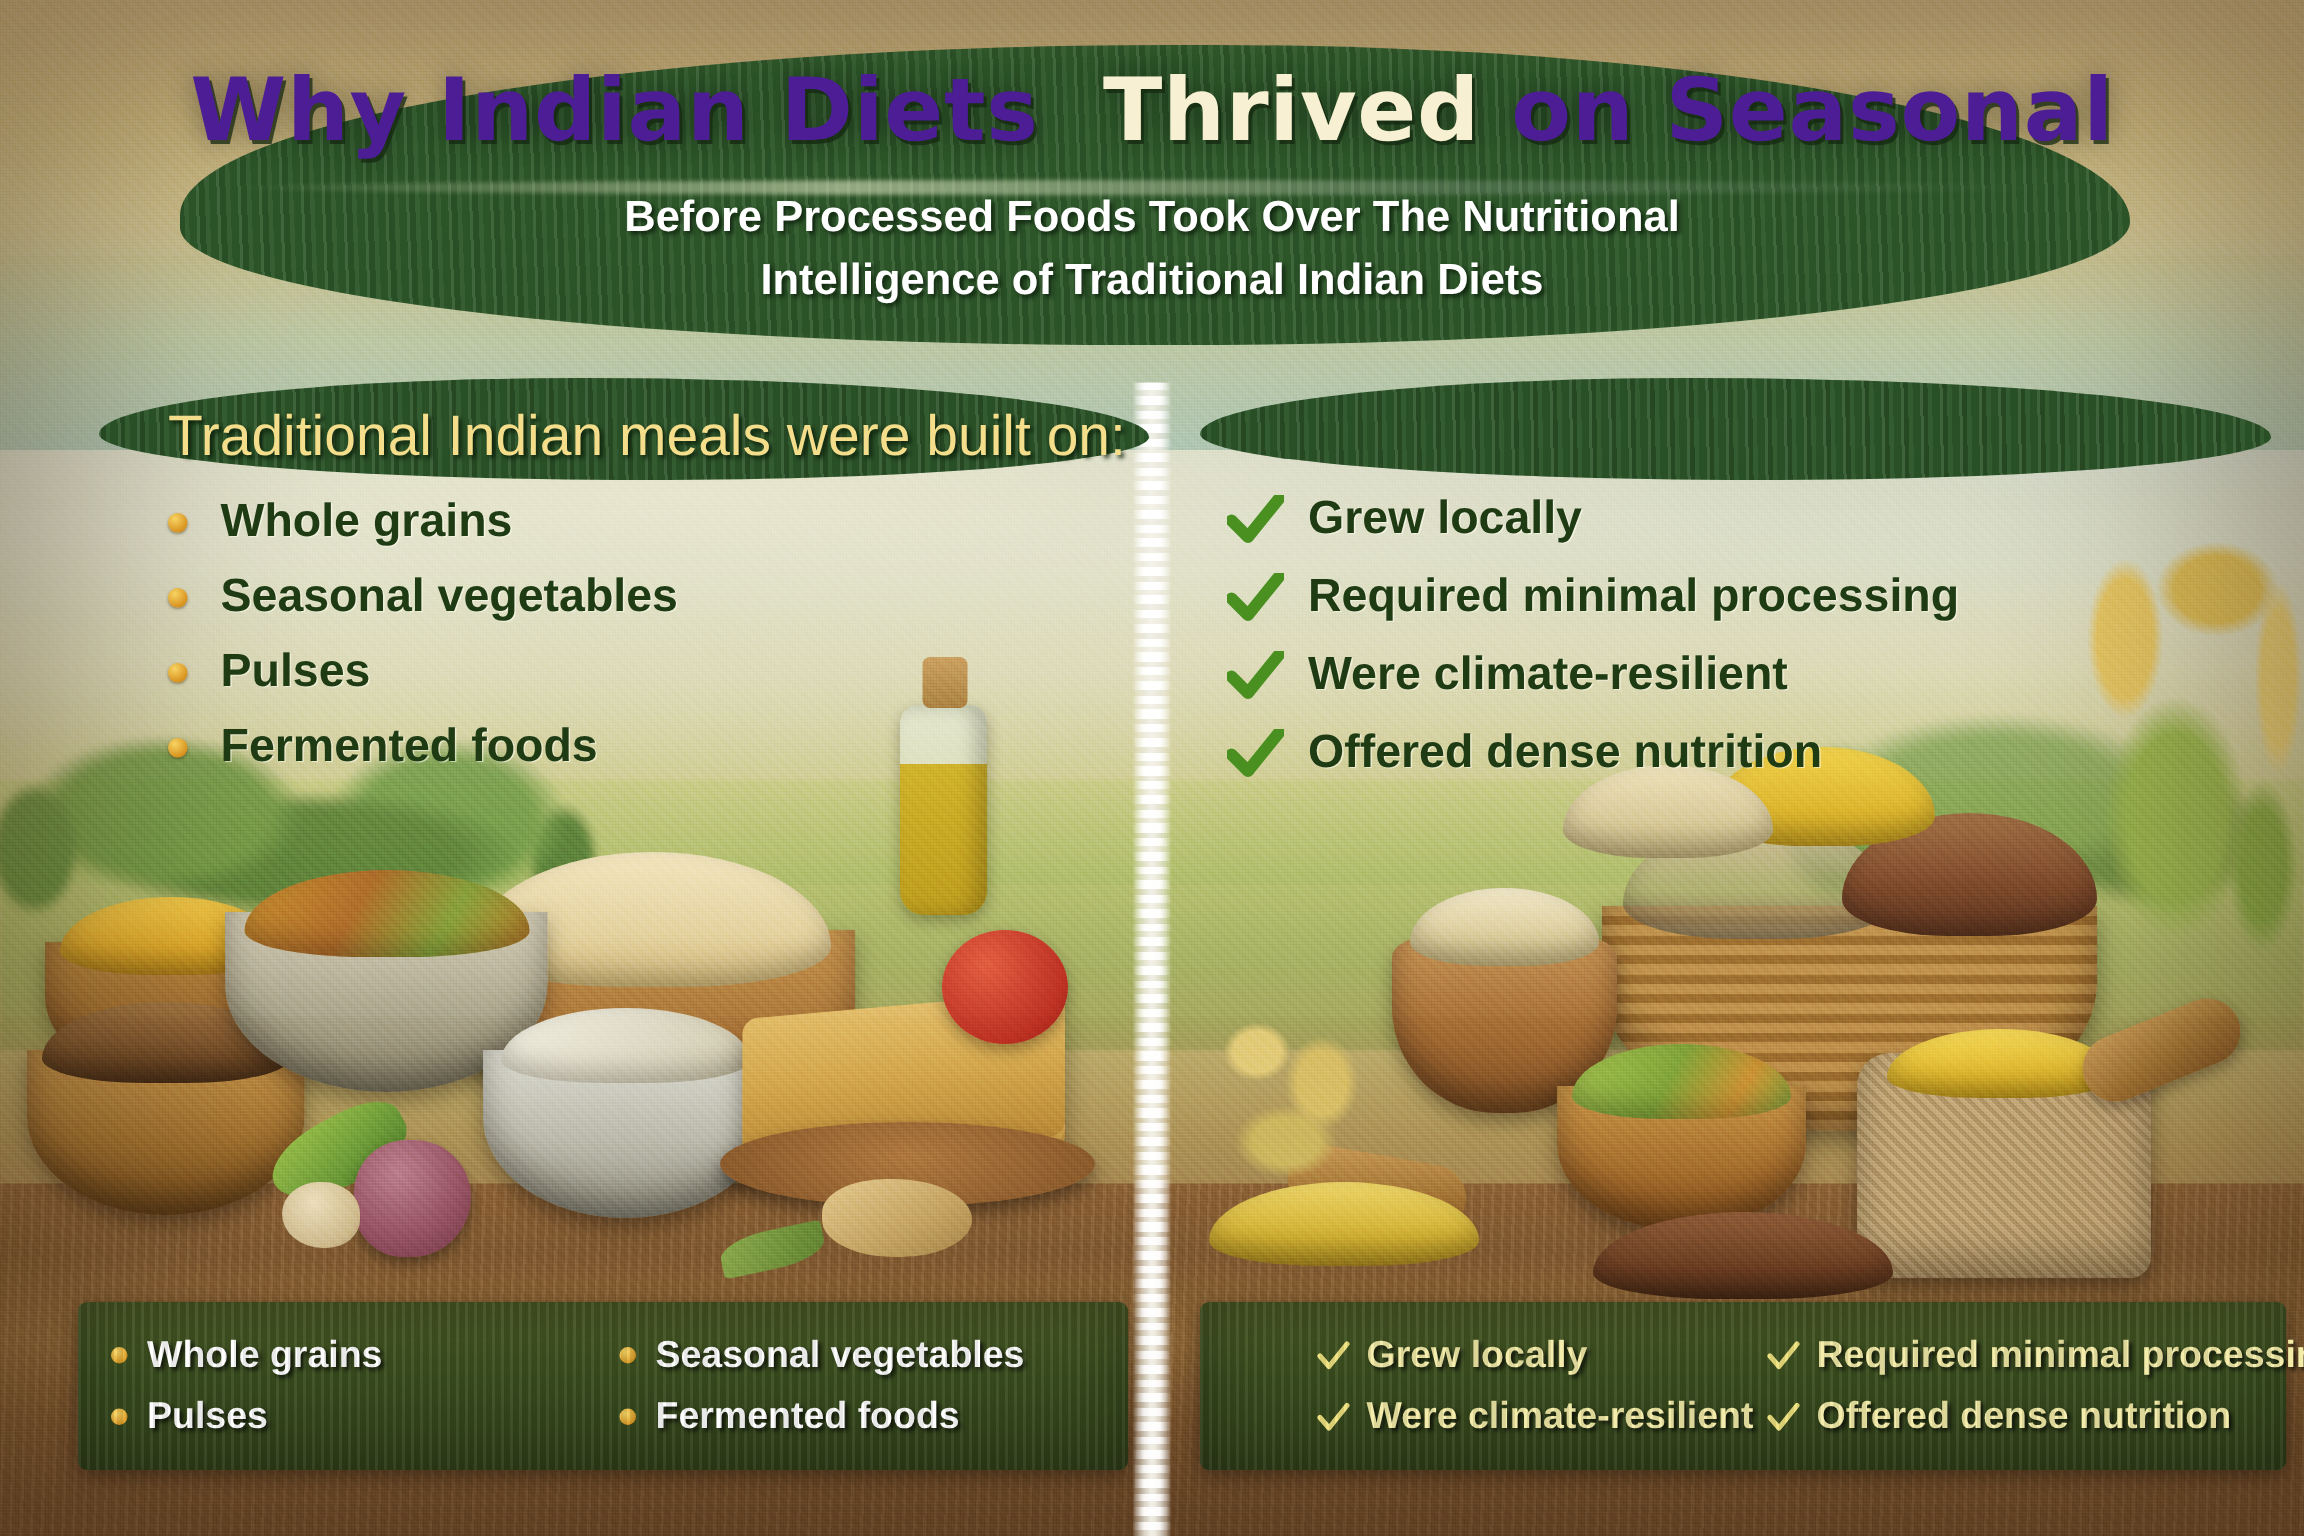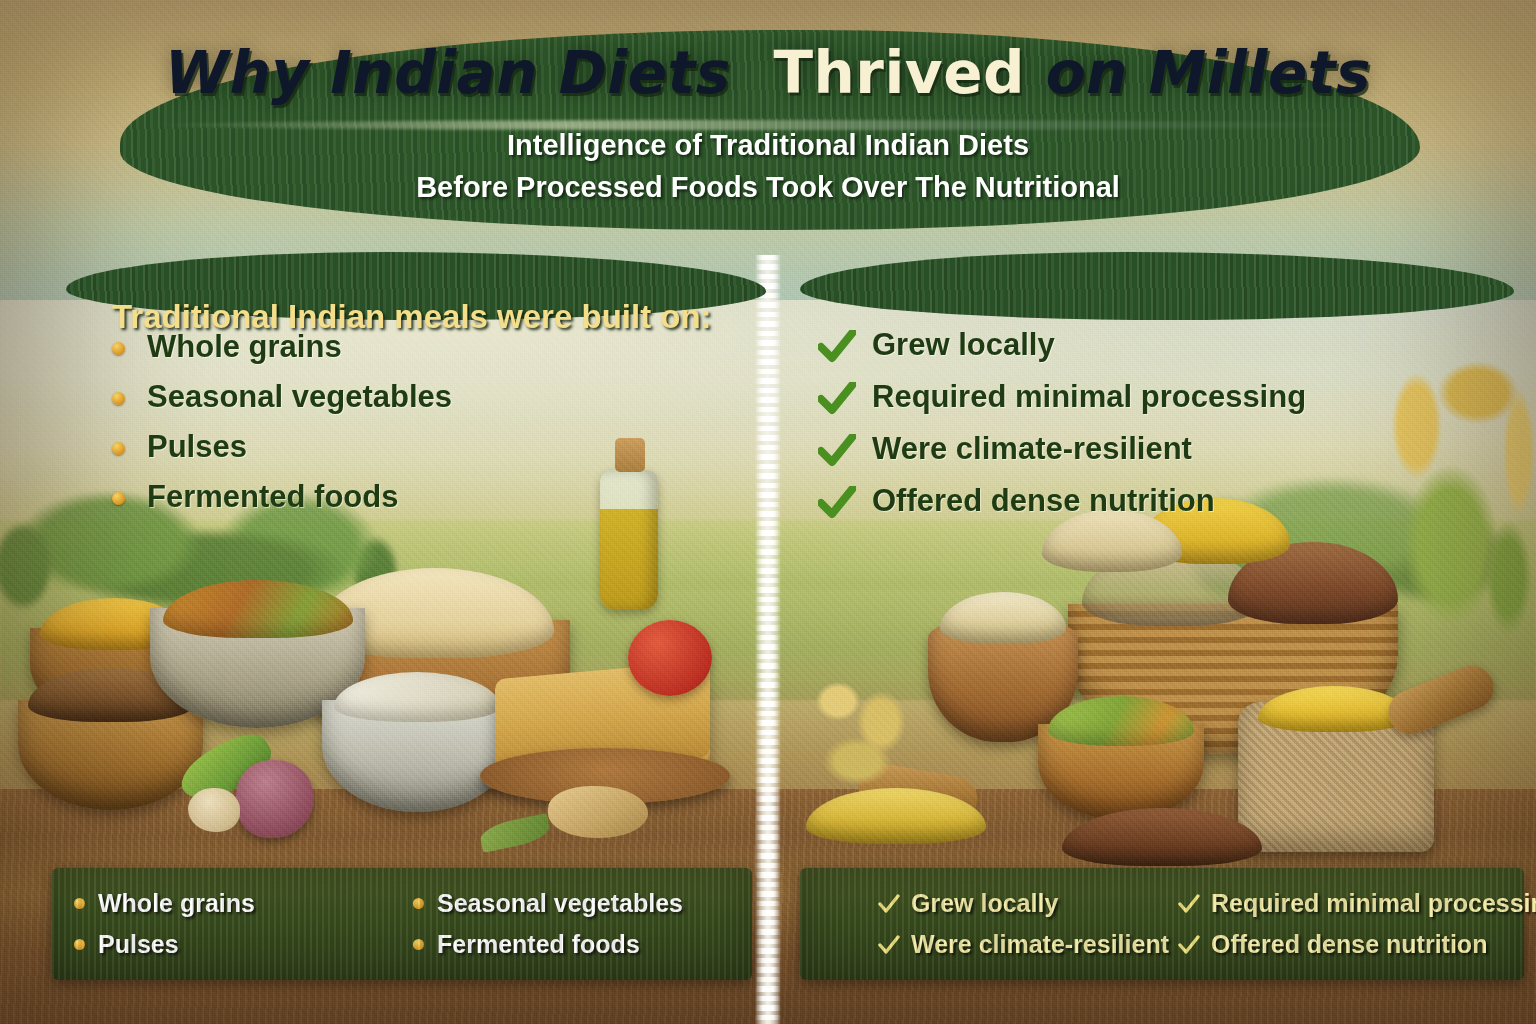--- a/index.html
+++ b/index.html
@@ -143,21 +143,21 @@
     border-radius:50%;filter:blur(1.5px);
   }
 
   .title-wrap{position:absolute;left:0;right:0;top:44px;text-align:center;}
   .main-title{
     font-family:"DejaVu Sans", sans-serif;
     font-weight:bold;font-size:58px;letter-spacing:.5px;
     line-height:1;margin:0;
     text-shadow:2px 3px 0 rgba(20,40,16,.75), 0 0 18px rgba(0,0,0,.35);
   }
-  .t-gold{color:#0f172a;font-style:italic;}
+  .t-gold{color:#4c1d95;}
   .t-cream{color:#F7F0D2;margin-left:22px;}
   .subtitle{
     margin:22px auto 0;max-width:840px;
     font-family:"Liberation Sans", sans-serif;
     font-weight:bold;font-size:29px;line-height:1.45;color:#FFFFFF;
     text-shadow:2px 2px 3px rgba(12,30,10,.85);
   }
 
   
   .col-brush{
@@ -171,23 +171,22 @@
     background:repeating-linear-gradient(89deg,
       rgba(255,255,255,.09) 0 2px, rgba(0,0,0,.14) 2px 5px,
       rgba(255,255,255,.04) 5px 8px, rgba(0,0,0,.06) 8px 13px);
   }
   .col-brush.left{left:66px;top:252px;width:700px;}
   .col-brush.right{left:800px;top:252px;width:714px;}
 
   .col-head{
     position:absolute;
     font-family:"Liberation Sans", sans-serif;
-    font-weight:bold;font-size:33px;white-space:nowrap;
+    font-weight:normal;font-size:38px;white-space:nowrap;
     text-shadow:2px 2px 3px rgba(10,28,8,.9);
-    margin-top:28px;
   }
   .col-head.left{left:112px;top:270px;color:#F4DE8B;}
   .col-head.right{left:842px;top:268px;color:#FFFFFF;}
   .hl-gold{color:#F4DE8B;}
 
   
   .list{position:absolute;}
   .list.left{left:112px;top:330px;width:600px;}
   .list.right{left:818px;top:328px;width:660px;}
 
@@ -391,25 +390,25 @@
   <div class="bg-grain"></div>
   <div class="bg-vignette"></div>
 
   <div class="divider"></div>
 
   <div class="title-brush"></div>
   <div class="title-streak"></div>
 
   <div class="title-wrap">
     <h1 class="main-title">
-      <span class="t-gold">Why Indian Diets </span><span class="t-cream">Thrived </span><span class="t-gold">on Millets</span>
+      <span class="t-gold">Why Indian Diets </span><span class="t-cream">Thrived </span><span class="t-gold">on Seasonal</span>
     </h1>
     <div class="subtitle">
+      <div>Before Processed Foods Took Over The Nutritional</div>
       <div>Intelligence of Traditional Indian Diets</div>
-      <div>Before Processed Foods Took Over The Nutritional</div>
     </div>
   </div>
 
   <div class="col-brush left"></div>
   <div class="col-head left">Traditional Indian meals were built on:</div>
 
   <div class="list left">
 
     <div class="li">
       <span class="dot"></span>

